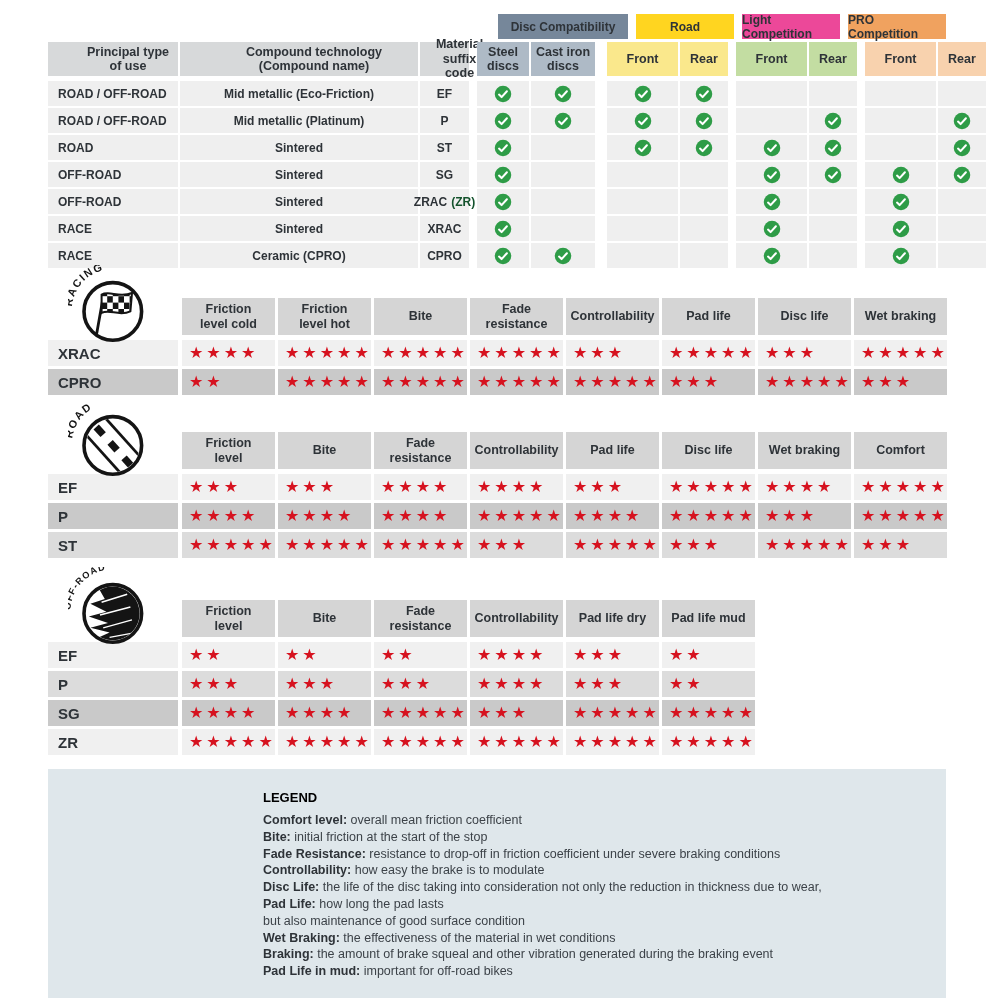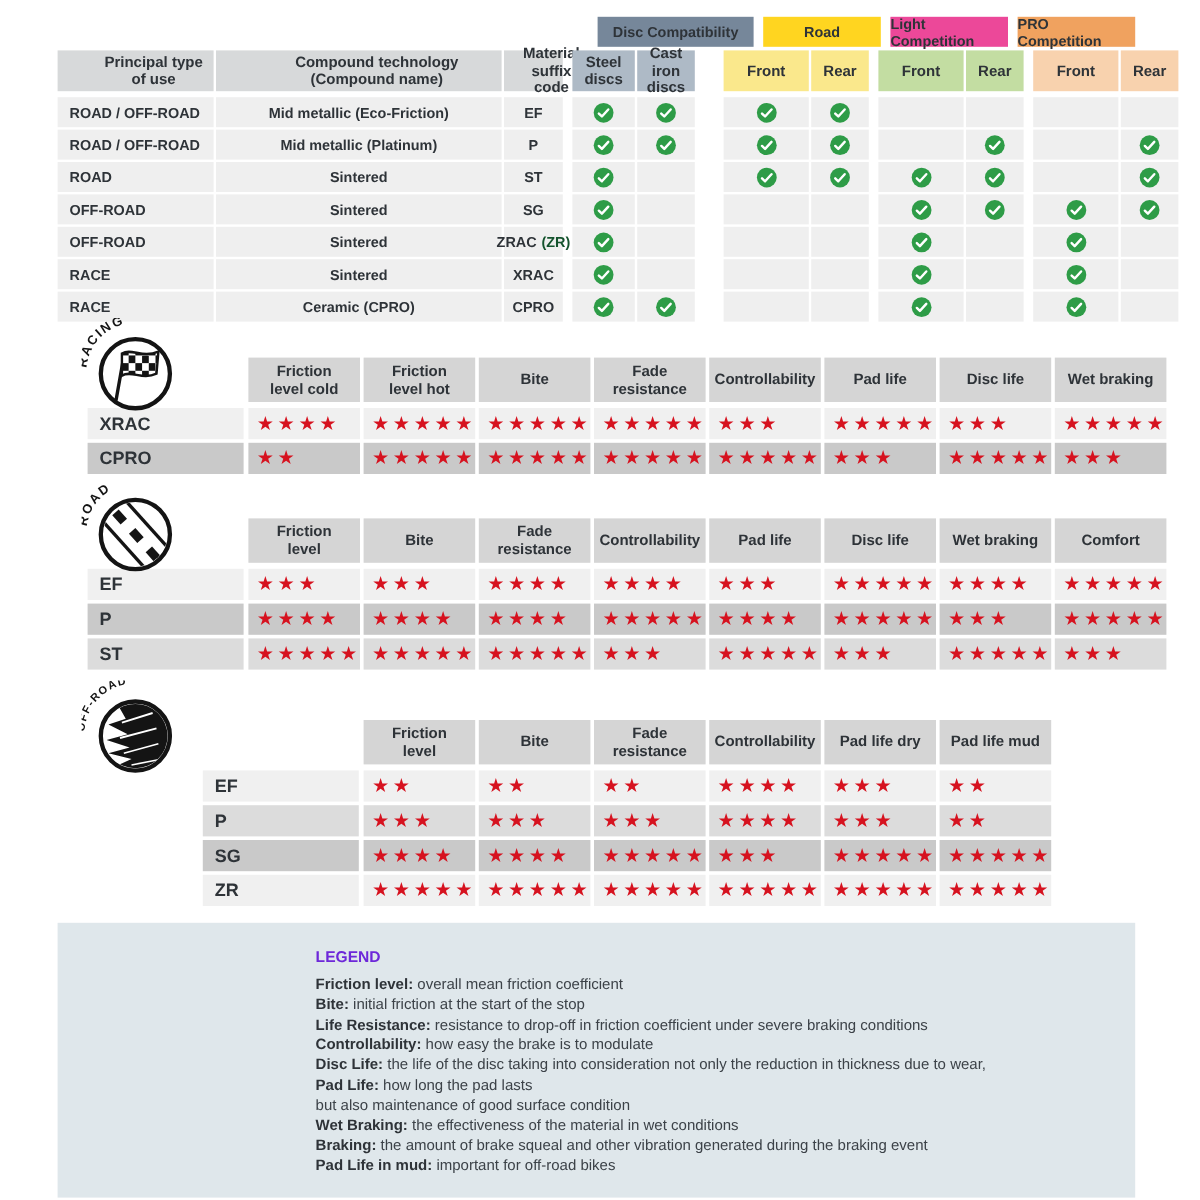--- a/index.html
+++ b/index.html
@@ -8,55 +8,55 @@
 
   
   .ct-row{display:flex;margin-bottom:2px;}
   .band-row{margin-bottom:3px;}
   .sub-row{margin-bottom:5px;}
   .cell{box-sizing:border-box;display:flex;align-items:center;justify-content:center;background:#EFEFEF;height:25px;font-size:12px;font-weight:bold;}
   .c-use{width:130px;margin-right:2px;justify-content:flex-start;padding-left:10px;}
   .c-comp{width:238px;margin-right:2px;}
   .c-suf{width:49px;margin-right:8px;}
   .c-s1{width:52px;margin-right:2px;}
-  .c-s2{width:48px;margin-right:24px;}
+  .c-s2{width:64px;margin-right:12px;}
   .c-p{width:71px;margin-right:2px;}
   .c-pg{width:48px;margin-right:8px;}
   .c-last{width:48px;margin-right:0;}
   .spacer{background:transparent;}
   .sp-left{width:450px;margin-right:0;}
   .band{height:25px;font-size:12px;}
   .b-disc{width:130px;margin-right:8px;}
   .b-grp{width:98px;margin-right:8px;}
   .b-grp-last{width:98px;margin-right:0;}
   .subhead{height:34px;line-height:1.15;text-align:center;white-space:pre-line;font-size:12.5px;}
   .gray-head{background:#D7D9DA;padding-left:30px;}
   .suffix-note{color:#14532d;font-weight:bold;margin-left:4px;}
   .check-icon{display:flex;align-items:center;justify-content:center;width:18px;height:18px;}
 
   
   .section{position:relative;}
   .sec-racing{margin-top:30px;}
   .sec-road{margin-top:37px;}
   .sec-offroad{margin-top:42px;}
   .icon-abs{position:absolute;left:20px;top:-33px;width:80px;height:80px;}
-  .rt-row{display:flex;margin-bottom:3px;justify-content:center;}
+  .rt-row{display:flex;margin-bottom:3px;}
   .rt-spacer{width:130px;margin-right:4px;background:transparent;}
   .rt-label{width:130px;margin-right:4px;display:flex;align-items:center;padding-left:10px;box-sizing:border-box;font-weight:bold;font-size:15px;height:26px;}
   .rt-cell{width:93px;margin-right:3px;box-sizing:border-box;height:26px;display:flex;align-items:center;padding-left:7px;}
   .rt-head .rt-cell{height:37px;background:#D5D5D5;justify-content:center;padding-left:0;text-align:center;font-weight:bold;font-size:12.5px;line-height:1.15;white-space:pre-line;}
   .rt-head{margin-bottom:5px;}
   .shade-light{background:#F0F0F0;}
   .shade-medium{background:#DCDCDC;}
   .shade-dark{background:#C9C9C9;}
   .stars{font-family:"DejaVu Sans",sans-serif;color:#D6121F;font-size:16px;letter-spacing:3px;line-height:1;white-space:nowrap;}
 
   
   .legend{margin-top:14px;width:898px;background:#DFE7EB;box-sizing:border-box;padding:21px 20px 18px 215px;min-height:212px;}
-  .legend-title{color:#6d28d9;font-weight:bold;font-size:13px;margin-bottom:7px;}
+  .legend-title{color:#000000;font-weight:bold;font-size:13px;margin-bottom:7px;}
   .legend-line{font-size:12.5px;line-height:16.8px;color:#3C4248;}
   .legend-term{font-weight:bold;color:#2E3338;}
 
   svg text{font-family:"Liberation Sans",sans-serif;}
 </style>
 </head>
 <body>
 
 <div class="wrap">
 
@@ -733,23 +733,23 @@
           <div class="rt-cell shade-light">
             <span class="stars">★★★★★</span>
           </div>
         </div>
       </div>
   </div>
 
   <div class="legend">
     <div class="legend-title">LEGEND</div>
     <div id="legend-items">
-        <div class="legend-line"><span class="legend-term">Friction level:</span> overall mean friction coefficient</div>
+        <div class="legend-line"><span class="legend-term">Comfort level:</span> overall mean friction coefficient</div>
         <div class="legend-line"><span class="legend-term">Bite:</span> initial friction at the start of the stop</div>
-        <div class="legend-line"><span class="legend-term">Life Resistance:</span> resistance to drop-off in friction coefficient under severe braking conditions</div>
+        <div class="legend-line"><span class="legend-term">Fade Resistance:</span> resistance to drop-off in friction coefficient under severe braking conditions</div>
         <div class="legend-line"><span class="legend-term">Controllability:</span> how easy the brake is to modulate</div>
         <div class="legend-line"><span class="legend-term">Disc Life:</span> the life of the disc taking into consideration not only the reduction in thickness due to wear,</div>
         <div class="legend-line"><span class="legend-term">Pad Life:</span> how long the pad lasts</div>
         <div class="legend-line">but also maintenance of good surface condition</div>
         <div class="legend-line"><span class="legend-term">Wet Braking:</span> the effectiveness of the material in wet conditions</div>
         <div class="legend-line"><span class="legend-term">Braking:</span> the amount of brake squeal and other vibration generated during the braking event</div>
         <div class="legend-line"><span class="legend-term">Pad Life in mud:</span> important for off-road bikes</div>
       </div>
   </div>
 

